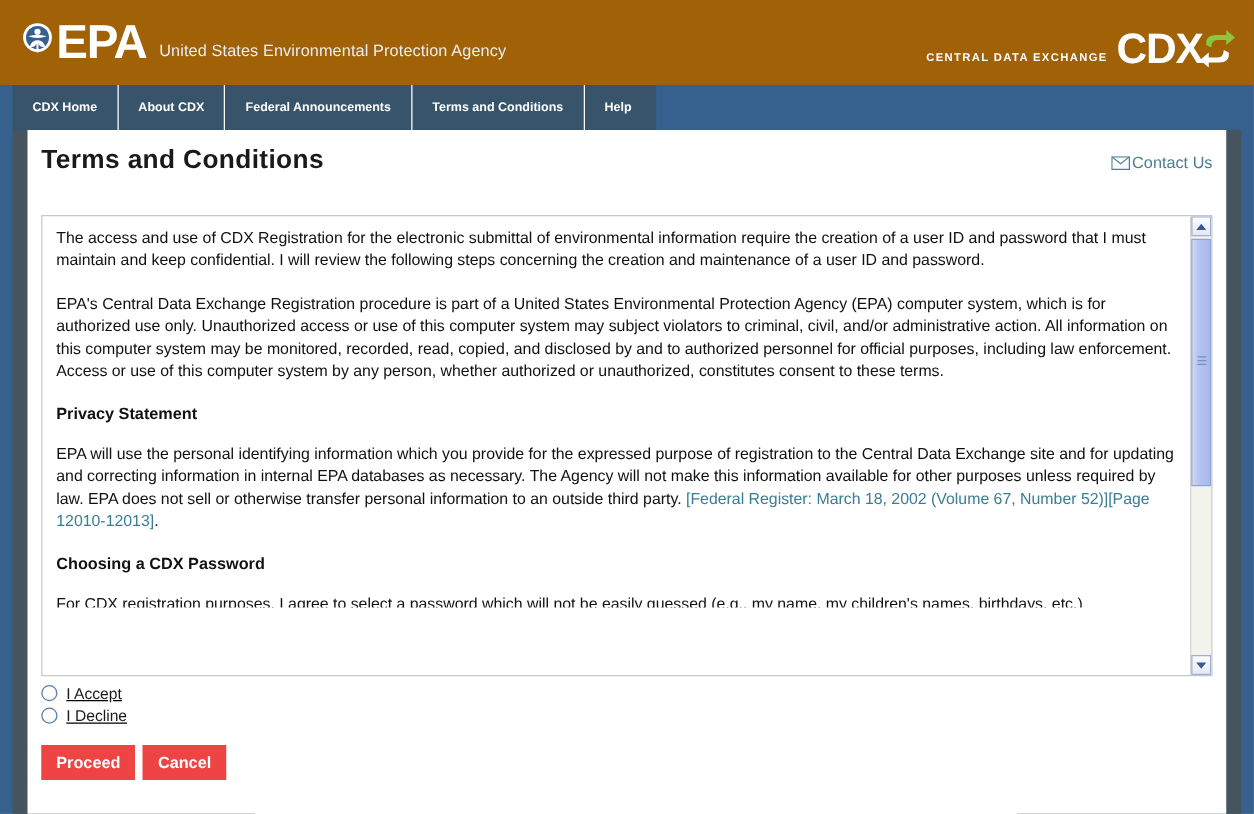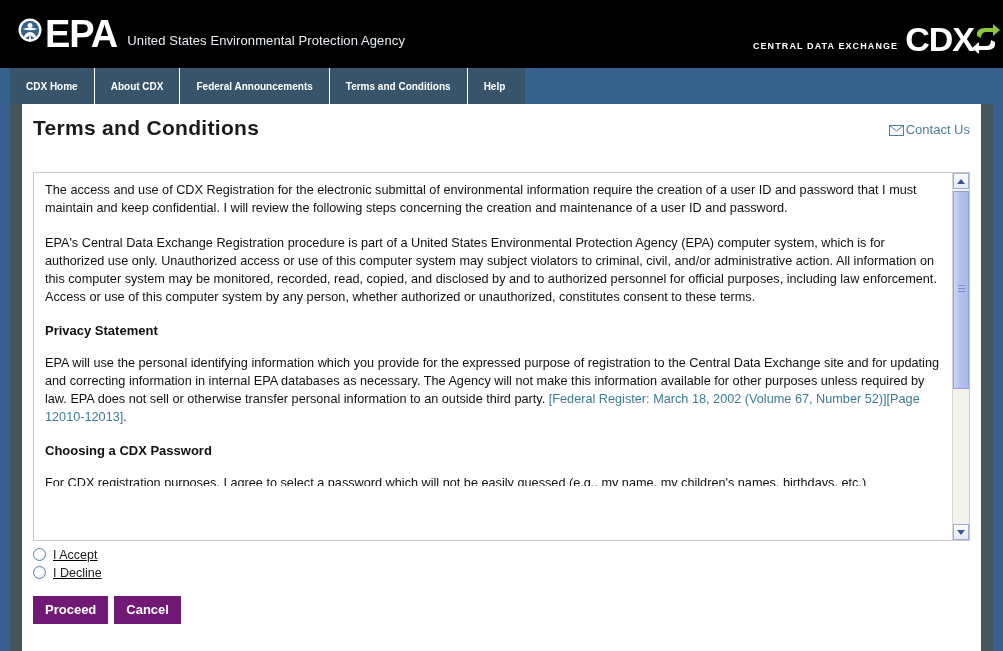--- a/index.html
+++ b/index.html
@@ -17,21 +17,21 @@
     position: relative;
     width: 1003px;
     height: 651px;
     background: #36618e;
   }
 
   
   .header {
     position: relative;
     height: 68px;
-    background: #000000;
+    background: #a16207;
   }
   .epa-brand {
     position: absolute;
     left: 12px;
     top: 16px;
     display: flex;
     align-items: center;
   }
   .epa-seal {
     width: 36px;
@@ -51,21 +51,21 @@
   .epa-tagline {
     color: #e8eef5;
     font-size: 13px;
     margin-left: 10px;
     padding-top: 12px;
     letter-spacing: 0.1px;
     white-space: nowrap;
   }
   .cdx-brand {
     position: absolute;
-    right: 2px;
+    right: 14px;
     top: 22px;
     display: flex;
     align-items: center;
   }
   .cdx-sub {
     color: #ffffff;
     font-size: 9px;
     font-weight: bold;
     letter-spacing: 1.1px;
     margin-right: 7px;
@@ -293,21 +293,21 @@
 
   
   .btn-row {
     position: absolute;
     left: 33px;
     top: 596px;
     display: flex;
     gap: 6px;
   }
   .btn {
-    background: #701a75;
+    background: #ef4444;
     color: #ffffff;
     font-size: 13px;
     font-weight: bold;
     padding: 6px 12px 7px 12px;
     border: none;
     cursor: pointer;
     font-family: "Liberation Sans", sans-serif;
   }
 </style>
 </head>

